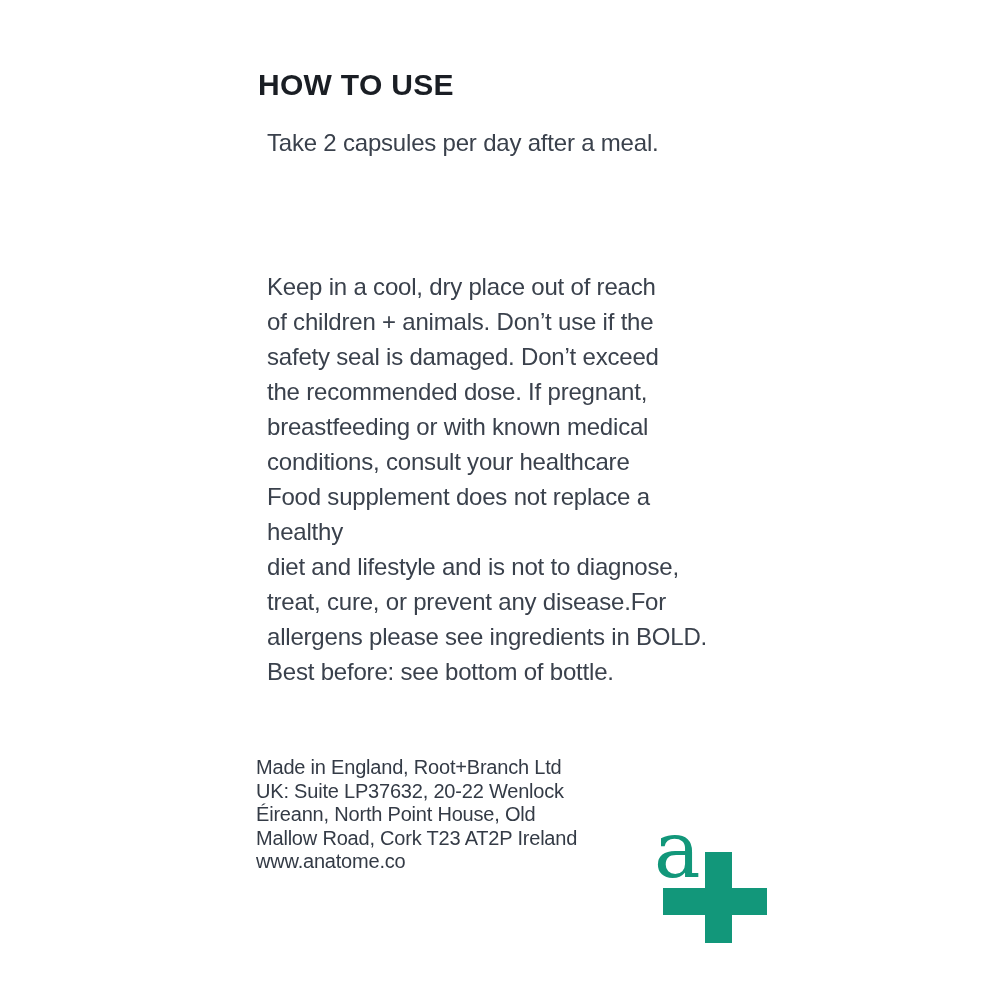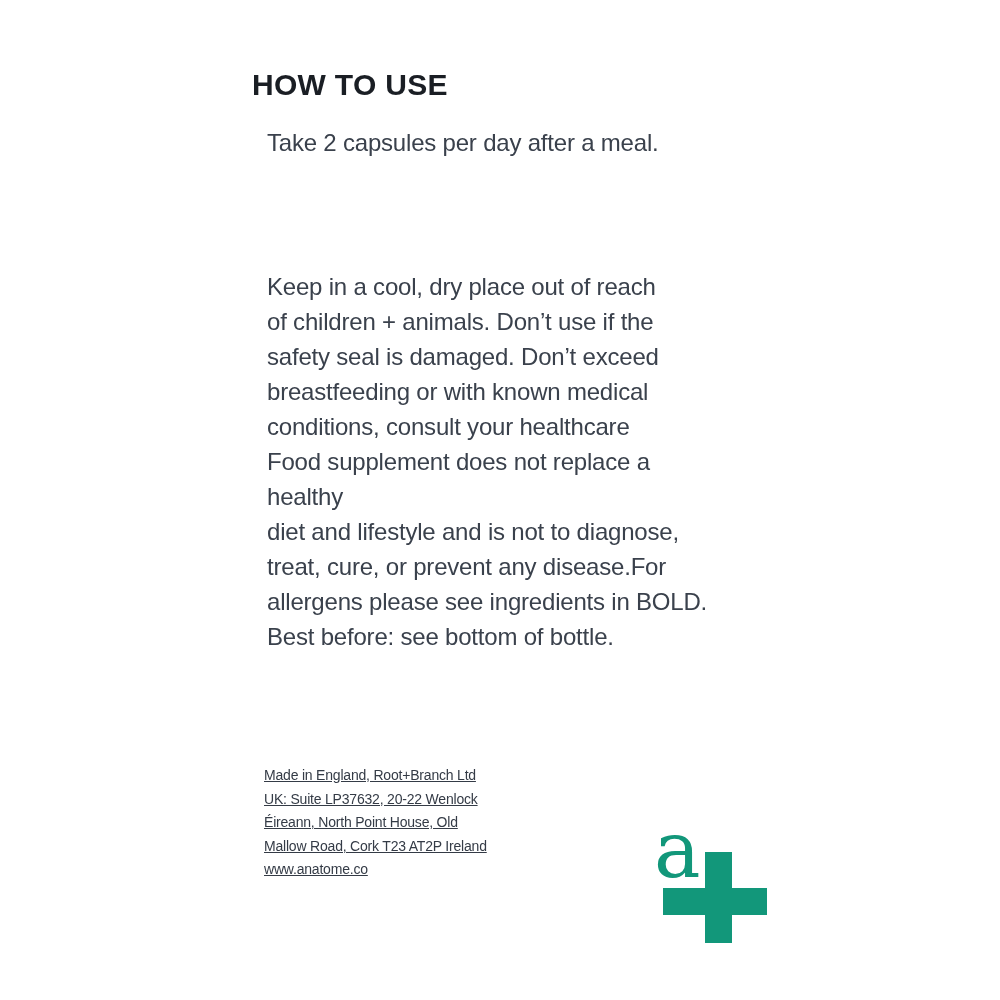--- a/index.html
+++ b/index.html
@@ -10,21 +10,21 @@
   #stage {
     position: relative;
     width: 1000px;
     height: 1000px;
     background: #ffffff;
     overflow: hidden;
     font-family: "Liberation Sans", sans-serif;
   }
   .heading {
     position: absolute;
-    left: 252px;
+    left: 258px;
     margin: 0;
     font-size: 30px;
     font-weight: bold;
     letter-spacing: 0.3px;
     color: #1a1e24;
     white-space: nowrap;
   }
   #how-heading { top: 68px; }
   #storage-heading { top: 202px; }
   .bodytext {
@@ -37,27 +37,26 @@
     color: #3a414c;
     white-space: nowrap;
   }
   #how-text { top: 116px; }
   #storage-para { top: 260px; }
   #storage-para .line { height: 35px; }
   #footer-block {
     position: absolute;
     left: 256px;
     top: 756px;
-    margin: 8px;
-    font-size: 14px;
+    margin: 0;
+    font-size: 20px;
     line-height: 23.6px;
     letter-spacing: -0.2px;
     color: #343b46;
     white-space: nowrap;
-    text-decoration: underline;
   }
   #logo {
     position: absolute;
     left: 650px;
     top: 828px;
     width: 130px;
     height: 120px;
   }
   #logo text {
     font-family: "DejaVu Serif", serif;
@@ -71,20 +70,21 @@
 
   <h1 id="how-heading" class="heading">HOW TO USE</h1>
 
   <p id="how-text" class="bodytext">Take 2 capsules per day after a meal.</p>
 
 
   <div id="storage-para" class="bodytext">
       <div class="line">Keep in a cool, dry place out of reach</div>
       <div class="line">of children + animals. Don’t use if the</div>
       <div class="line">safety seal is damaged. Don’t exceed</div>
+      <div class="line">the recommended dose. If pregnant,</div>
       <div class="line">breastfeeding or with known medical</div>
       <div class="line">conditions, consult your healthcare</div>
       <div class="line">Food supplement does not replace a</div>
       <div class="line">healthy</div>
       <div class="line">diet and lifestyle and is not to diagnose,</div>
       <div class="line">treat, cure, or prevent any disease.For</div>
       <div class="line">allergens please see ingredients in BOLD.</div>
       <div class="line">Best before: see bottom of bottle.</div>
     </div>
 

